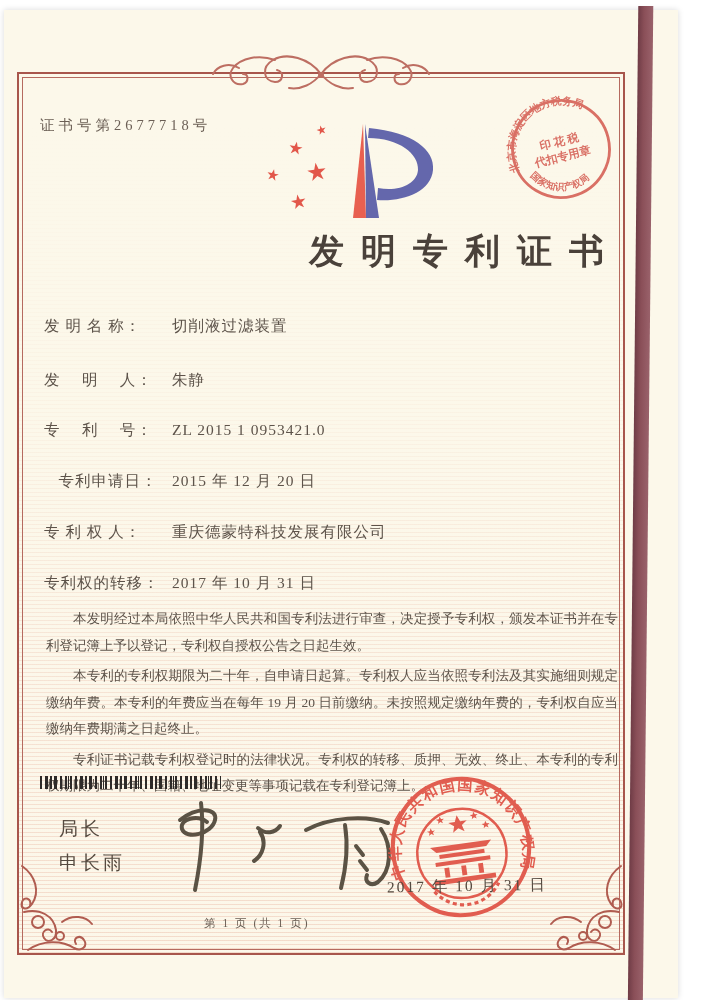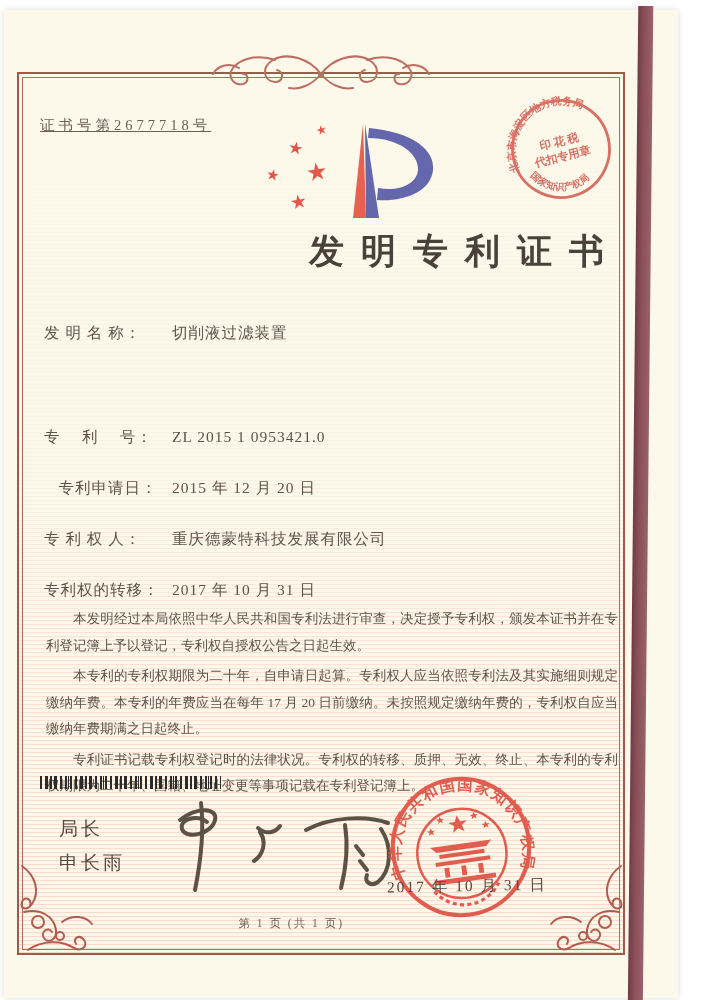--- a/index.html
+++ b/index.html
@@ -29,30 +29,30 @@
     position:absolute;left:13px;top:62px;width:604px;height:879px;
     border:2px solid #a8564c;
   }
   .border-inner{
     position:absolute;left:3px;top:3px;right:3px;bottom:3px;
     border:1px solid #b56a5f;
   }
   .ornament{position:absolute;color:#bd6e62;}
   .cert-no{
     position:absolute;left:36px;top:106px;
-    font-size:14.5px;letter-spacing:4px;color:#6b5f55;text-decoration:underline;
+    font-size:14.5px;letter-spacing:4px;color:#6b5f55;
   }
   .logo{position:absolute;left:250px;top:112px;width:210px;height:104px;}
   .logo .star{position:absolute;color:#e2574a;line-height:1;}
   .title{
     position:absolute;left:13px;top:218px;width:604px;
     text-align:right;font-size:35px;font-weight:600;color:#4a413a;
     letter-spacing:17px;text-indent:17px;
   }
-  .field{position:absolute;left:40px;font-size:15.5px;color:#5d534a;white-space:nowrap;margin-top:7px;}
+  .field{position:absolute;left:40px;font-size:15.5px;color:#5d534a;white-space:nowrap;}
   .field .lbl{display:inline-block;min-width:128px;letter-spacing:1px;}
   .field .val{letter-spacing:1px;}
   .paras{
     position:absolute;left:38px;top:592px;width:580px;
     font-size:13.5px;line-height:26.5px;color:#5d534a;text-align:justify;
   }
   .paras p{margin:4px;text-indent:2em;}
   .barcode{
     position:absolute;left:36px;top:766px;width:181px;height:13px;
     background:
@@ -61,21 +61,21 @@
   }
   .signer{position:absolute;left:55px;font-size:19px;color:#55493f;letter-spacing:3px;}
   .signature{position:absolute;left:150px;top:788px;width:270px;height:98px;}
   .seal{position:absolute;left:384px;top:764px;width:146px;height:146px;opacity:.92;transform:rotate(-8deg);}
   .seal-date{
     position:absolute;left:383px;top:866px;font-size:15.5px;color:#554a40;
     letter-spacing:2px;white-space:nowrap;transform:rotate(-1deg);
   }
   .tax-stamp{position:absolute;left:500px;top:82px;width:114px;height:114px;opacity:.85;transform:rotate(-14deg);}
   .footer{
-    position:absolute;left:200px;top:906px;width:140px;text-align:right;
+    position:absolute;left:200px;top:906px;width:140px;text-align:left;
     font-size:11.5px;color:#6b5f55;letter-spacing:2px;
   }
   svg{display:block;}
 </style>
 </head>
 <body>
 
 <div class="paper">
 
   <div class="guilloche"></div>
@@ -138,36 +138,39 @@
       <polygon points="26,2 27,96 40,96" fill="#6467ac"></polygon>
       <path d="M30,6 C74,10 96,28 94,48 C92,70 64,80 38,78 L39,66 C60,70 78,62 79,48 C80,32 60,16 29,16 Z" fill="#6467ac"></path>
     </svg>
   </div>
 
   <div class="title">发明专利证书</div>
 
   <div class="field" style="top:306px;">
     <span class="lbl">发 明 名 称：</span><span class="val">切削液过滤装置</span>
   </div>
+  <div class="field" style="top:360px;">
+    <span class="lbl">发　 明　 人：</span><span class="val">朱静</span>
+  </div>
   <div class="field" style="top:410px;">
     <span class="lbl">专　 利　 号：</span><span class="val">ZL 2015 1 0953421.0</span>
   </div>
   <div class="field" style="top:461px;text-align:center;">
     <span class="lbl">专利申请日：</span><span class="val">2015 年 12 月 20 日</span>
   </div>
   <div class="field" style="top:512px;">
     <span class="lbl">专 利 权 人：</span><span class="val">重庆德蒙特科技发展有限公司</span>
   </div>
   <div class="field" style="top:563px;">
     <span class="lbl">专利权的转移：</span><span class="val">2017 年 10 月 31 日</span>
   </div>
 
   <div class="paras">
     <p>本发明经过本局依照中华人民共和国专利法进行审查，决定授予专利权，颁发本证书并在专利登记簿上予以登记，专利权自授权公告之日起生效。</p>
-    <p>本专利的专利权期限为二十年，自申请日起算。专利权人应当依照专利法及其实施细则规定缴纳年费。本专利的年费应当在每年 17 月 20 日前缴纳。未按照规定缴纳年费的，专利权自应当缴纳年费期满之日起终止。</p>
+    <p>本专利的专利权期限为二十年，自申请日起算。专利权人应当依照专利法及其实施细则规定缴纳年费。本专利的年费应当在每年 19 月 20 日前缴纳。未按照规定缴纳年费的，专利权自应当缴纳年费期满之日起终止。</p>
     <p>专利证书记载专利权登记时的法律状况。专利权的转移、质押、无效、终止、本专利的专利权期限为二十年、国籍、地址变更等事项记载在专利登记簿上。</p>
   </div>
 
   <div class="barcode"></div>
 
   <div class="signer" style="top:806px;">局长</div>
   <div class="signer" style="top:840px;">申长雨</div>
 
   <div class="signature">
     <svg width="270" height="98" viewBox="0 0 270 98">

